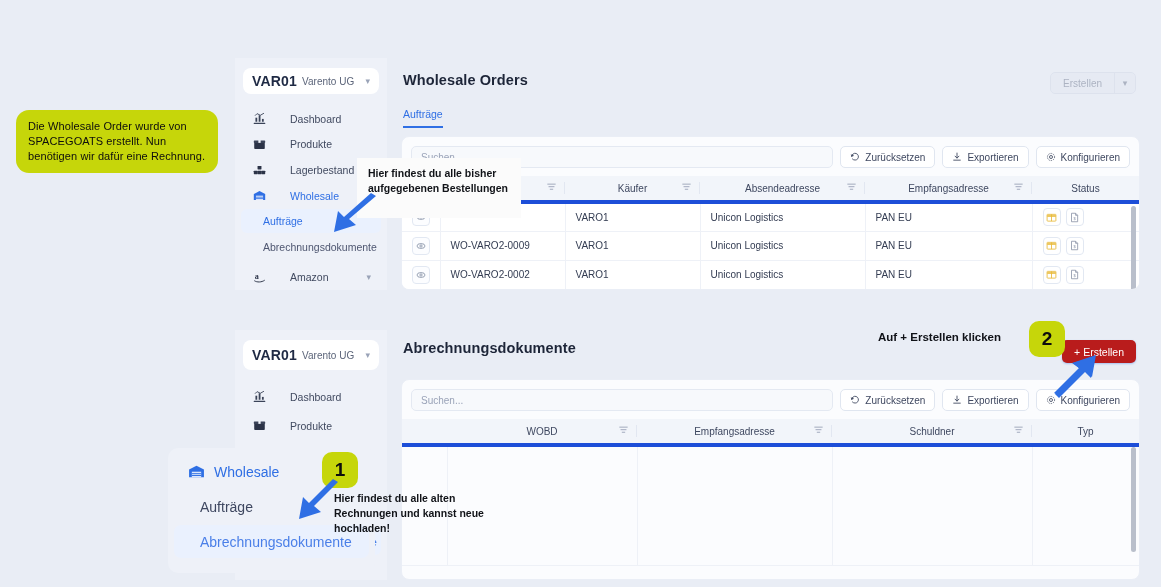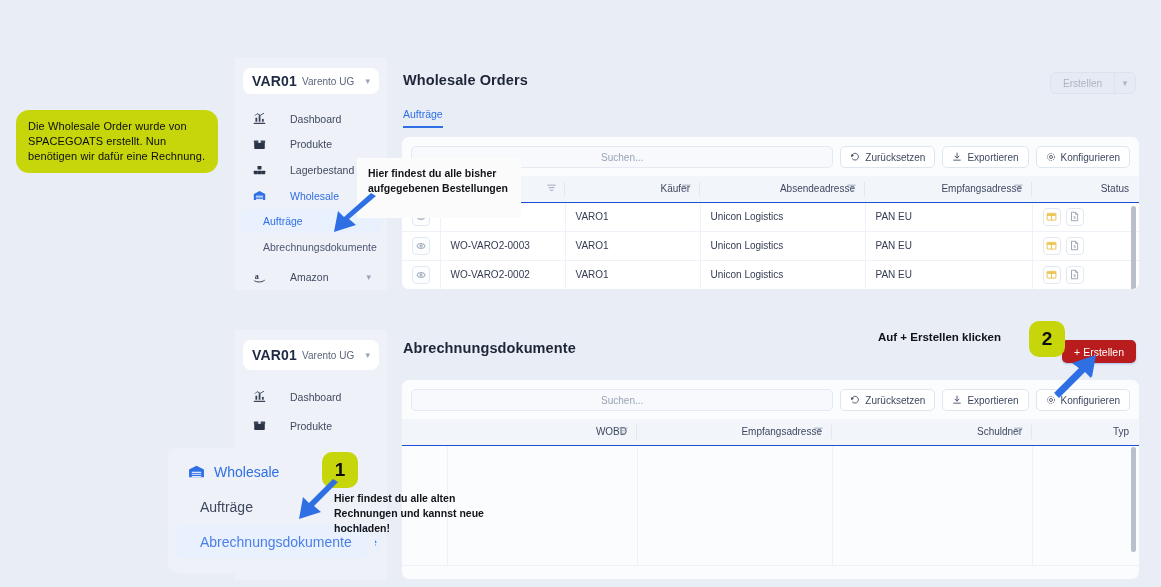--- a/index.html
+++ b/index.html
@@ -67,33 +67,33 @@
 
   .card {
     margin: 8px 10px 0 14px; background: #fbfcfe;
     border-radius: 8px; flex: 1; display: flex; flex-direction: column;
     overflow: hidden; border: 1px solid #eaeef6;
   }
   .toolbar { display: flex; align-items: center; gap: 7px; padding: 9px 9px 8px 9px; }
   .search {
     flex: 1; height: 22px; background: #f7f9fc; border: 1px solid #e4e9f2;
     border-radius: 5px; display: flex; align-items: center; padding: 0 9px;
-    font-size: 10px; color: #9aa3b8; justify-content: center;
+    font-size: 10px; color: #9aa3b8;
   }
   .tbtn {
     height: 22px; background: #fff; border: 1px solid #e0e6f0; border-radius: 5px;
     display: flex; align-items: center; gap: 5px; padding: 0 9px;
     font-size: 10px; color: #3f4860; white-space: nowrap;
   }
   .tbtn svg { display:block; }
 
   table.grid { width: 100%; border-collapse: collapse; table-layout: fixed; }
   table.grid th {
     background: #f2f5fa; font-size: 10px; font-weight: 400; color: #3f4860;
-    text-align: right; height: 26px; padding: 0 10px; border-bottom: 1px solid #1d4ed8;
+    text-align: center; height: 26px; padding: 0 10px; border-bottom: 4px solid #1d4ed8;
     position: relative; white-space: nowrap; margin-top: 32px;
   }
   table.grid th .fil { position: absolute; right: 9px; top: 50%; transform: translateY(-50%); color: #98a2b7; }
   table.grid th .sep { position:absolute; right:0; top: 6px; bottom: 6px; width:1px; background:#e2e7f1;}
   table.grid td {
     font-size: 10px; color: #333c52; height: 29px; padding: 0 10px;
     border-bottom: 1px solid #eef1f7; border-right: 1px solid #eef1f7;
     white-space: nowrap; background: #fff;
   }
   table.grid td:last-child { border-right: none; }
@@ -343,21 +343,21 @@
               </tr>
               <tr>
                 <td>
                     <div class="eyebtn">
                       <svg width="10" height="10" viewBox="0 0 14 14">
                         <ellipse cx="7" cy="7" rx="5.6" ry="3.4" stroke="#7b879e" stroke-width="1.05" fill="none"></ellipse>
                         <circle cx="7" cy="7" r="1.6" stroke="#7b879e" stroke-width="1.05" fill="none"></circle>
                       </svg>
                     </div>
                   </td>
-                <td>WO-VARO2-0003</td>
+                <td>WO-VARO2-0009</td>
                 <td>VARO1</td>
                 <td>Unicon Logistics</td>
                 <td>PAN EU</td>
                 <td>
                     <div class="statcell">
                   <span class="statbtn">
                         <svg width="11" height="11" viewBox="0 0 14 14">
                           <rect x="1.4" y="4.6" width="11.2" height="7" rx=".8" stroke="#e8b93a" stroke-width="1.1" fill="none"></rect>
                           <rect x="1.4" y="3" width="11.2" height="2.6" rx=".6" stroke="#e8b93a" stroke-width="1.1" fill="none"></rect>
                           <path d="M7 3 V11.6" stroke="#e8b93a" stroke-width="1.1"></path>

